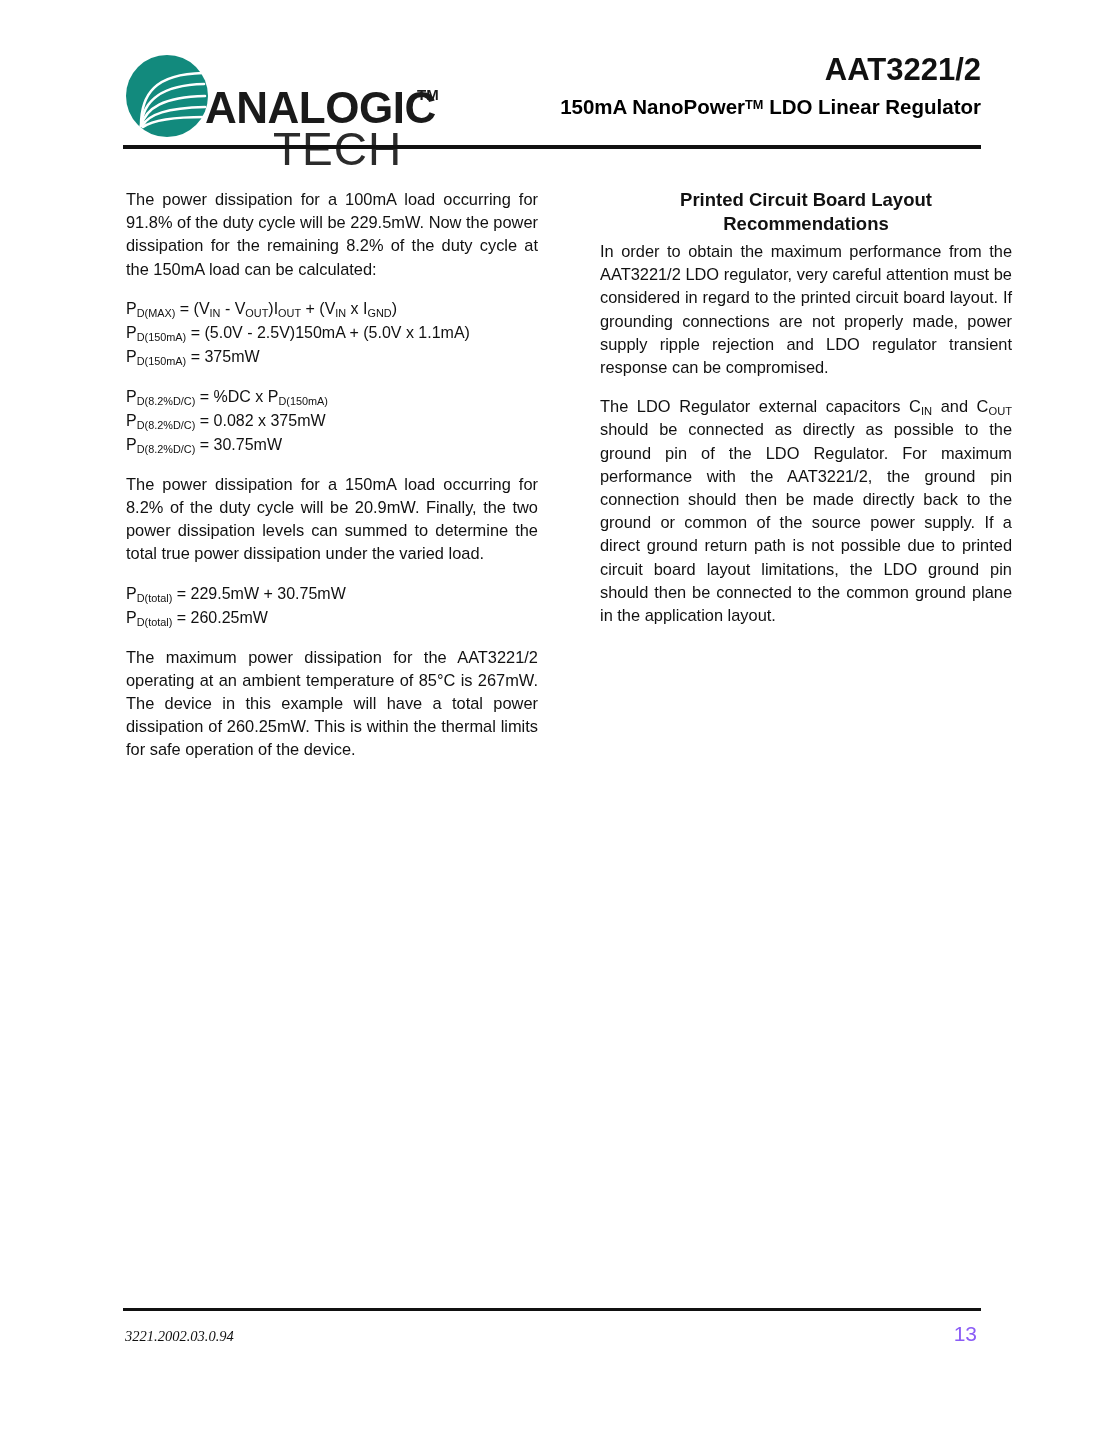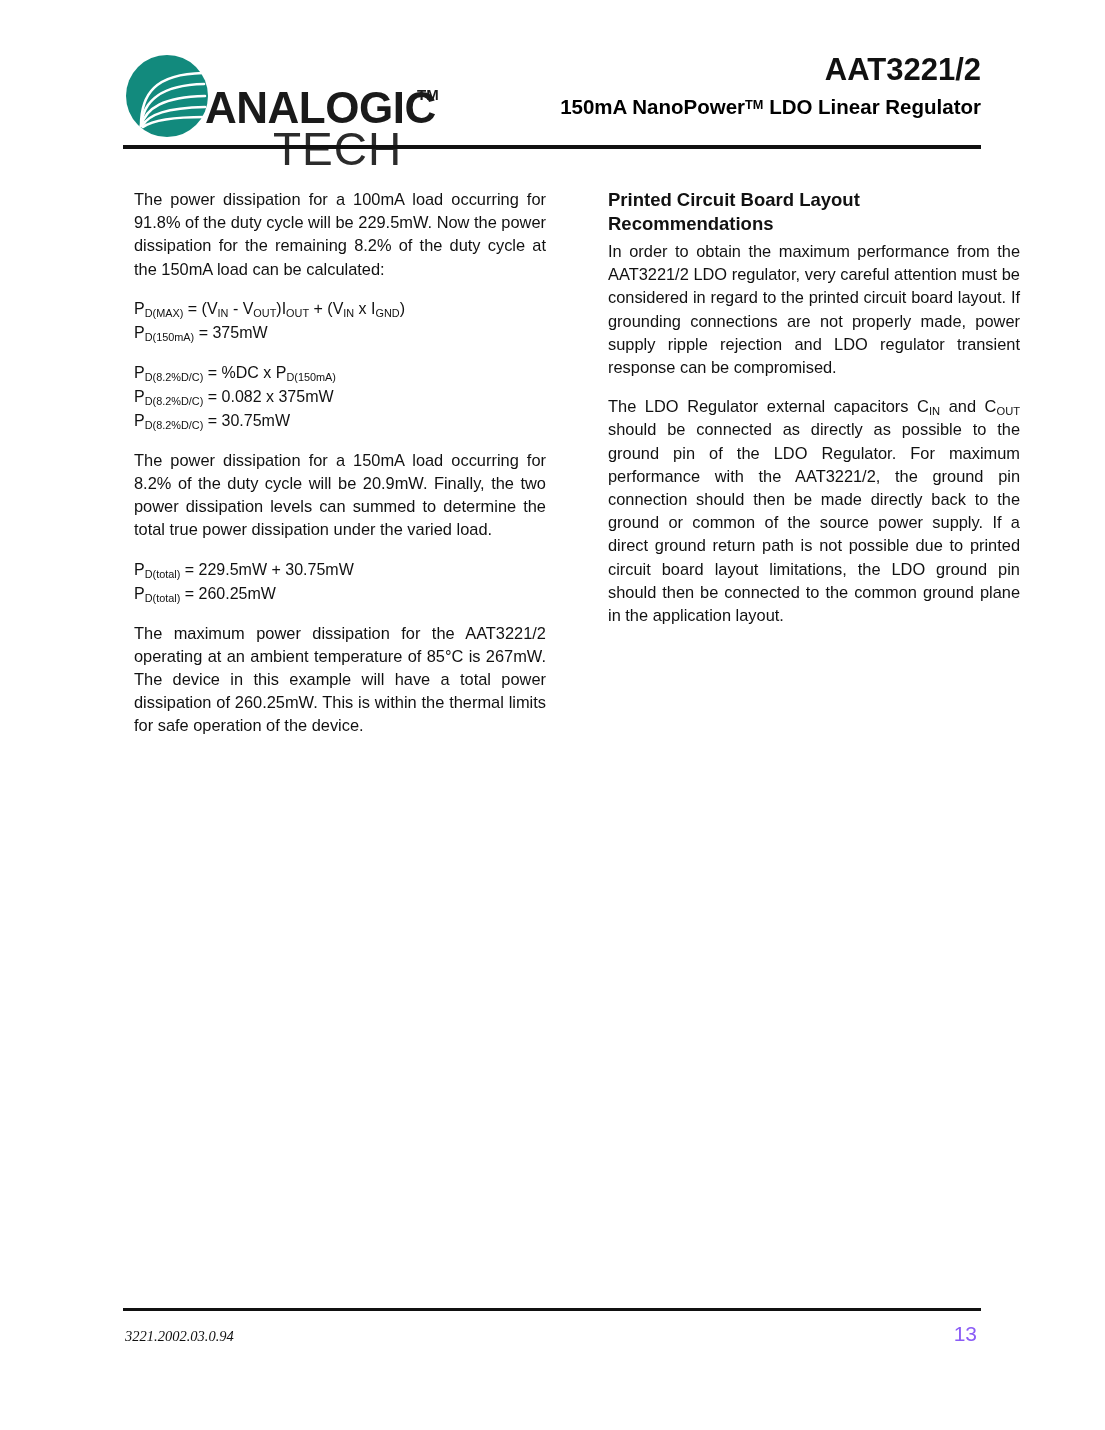--- a/index.html
+++ b/index.html
@@ -112,42 +112,41 @@
     width: 858px;
     height: 4px;
     background: #111111;
   }
 
   
   .col {
     position: absolute;
     top: 188px;
     width: 412px;
-    margin-left: 8px;
   }
   .col-left  { left: 126px; }
   .col-right { left: 600px; }
 
   p.body {
     margin: 0 0 16px 0;
     font-size: 16.4px;
     line-height: 23.2px;
     text-align: justify;
     text-justify: inter-word;
     color: #111111;
   }
   p.body.last { margin-bottom: 0; }
 
   h2.section-head {
     margin: 0 0 4px 0;
     font-size: 18.5px;
     font-weight: bold;
     line-height: 24px;
     color: #111111;
-    text-align: left;
+    text-align: center;
   }
 
   
   .formula-block {
     margin: 0 0 16px 0;
     font-size: 16px;
     line-height: 24px;
     color: #111111;
     white-space: nowrap;
   }
@@ -231,20 +230,21 @@
     </div>
   </div>
   <div class="header-rule"></div>
 
   <div class="col col-left">
 
     <p class="body">The power dissipation for a 100mA load occurring for 91.8% of the duty cycle will be 229.5mW.  Now the power dissipation for the remaining 8.2% of the duty cycle at the 150mA load can be calculated:</p>
 
     <div class="formula-block">
       <span class="formula-line"><span>P</span><sub>D(MAX)</sub><span> = (V</span><sub>IN</sub><span> - V</span><sub>OUT</sub><span>)I</span><sub>OUT</sub><span> + (V</span><sub>IN</sub><span> x I</span><sub>GND</sub><span>)</span></span>
+      <span class="formula-line"><span>P</span><sub>D(150mA)</sub><span> = (5.0V - 2.5V)150mA + (5.0V x 1.1mA)</span></span>
       <span class="formula-line"><span>P</span><sub>D(150mA)</sub><span> = 375mW</span></span>
     </div>
 
     <div class="formula-block">
       <span class="formula-line"><span>P</span><sub>D(8.2%D/C)</sub><span> = %DC x P</span><sub>D(150mA)</sub></span>
       <span class="formula-line"><span>P</span><sub>D(8.2%D/C)</sub><span> = 0.082 x 375mW</span></span>
       <span class="formula-line"><span>P</span><sub>D(8.2%D/C)</sub><span> = 30.75mW</span></span>
     </div>
 
     <p class="body">The power dissipation for a 150mA load occurring for 8.2% of the duty cycle will be 20.9mW.  Finally, the two power dissipation levels can summed to determine the total true power dissipation under the varied load.</p>

